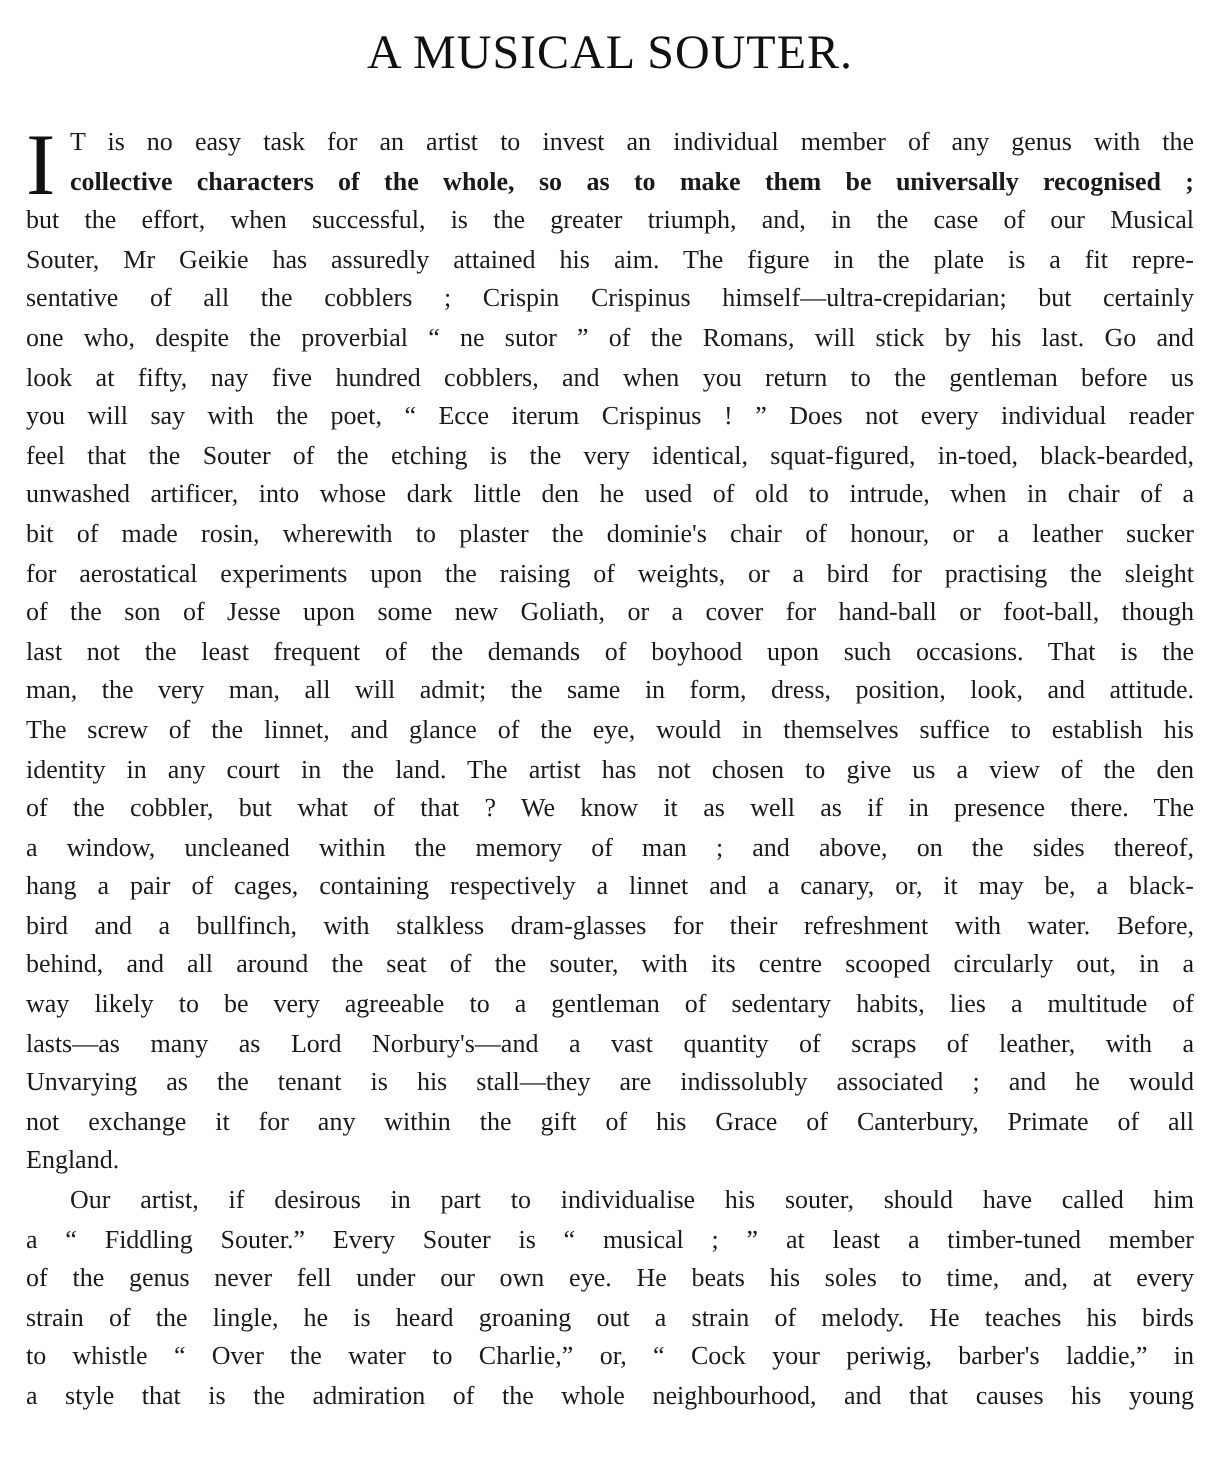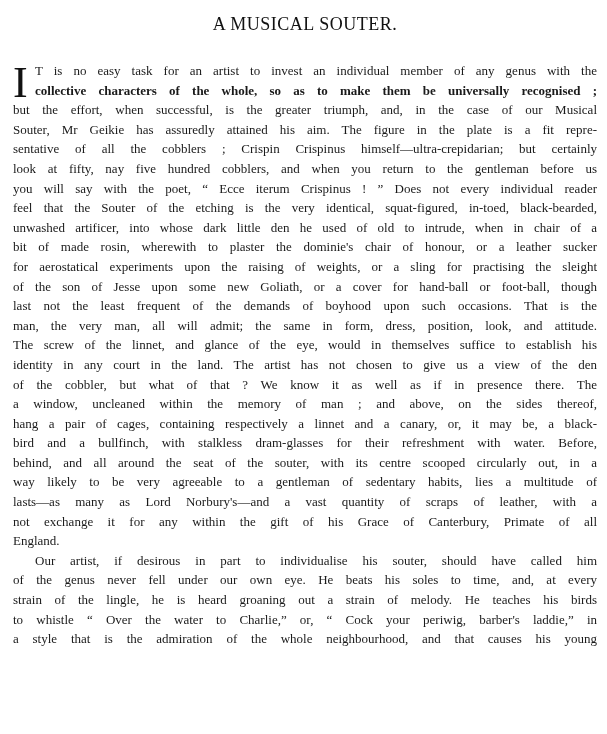--- a/index.html
+++ b/index.html
@@ -1,20 +1,20 @@
 <!DOCTYPE html>
 <html><head>
 <meta charset="utf-8">
 <style>
   html, body { margin: 0; padding: 0; background: #ffffff; }
   body { width: 607px; height: 734px; overflow: hidden; position: relative; }
   .page { position: absolute; left: 13px; top: 0; width: 584px; color: #1a1a1a;
           font-family: "Liberation Serif", "DejaVu Serif", serif; }
   .title { position: absolute; top: 14px; left: 0; width: 584px; text-align: center;
-           font-size: 18px; letter-spacing: 0.5px; color: #111; }
+           font-size: 24px; letter-spacing: 0.5px; color: #111; }
   .body { position: absolute; top: 61px; left: 0; width: 584px; }
   .line { height: 19.6px; line-height: 19.6px; font-size: 13px; white-space: nowrap;
           text-align: justify; text-align-last: justify; overflow: hidden; }
   .line.last { text-align-last: left; }
   .line.indent1 { padding-left: 22px; }
   .line.indent2 { padding-left: 22px; font-weight: bold; }
   .line.para { padding-left: 22px; }
   .dropcap { position: absolute; left: 0; top: 2px; font-size: 44px; line-height: 40px; color: #111; }
 </style>
 </head>
@@ -22,39 +22,42 @@
 
 <div class="page">
   <div class="title">A MUSICAL SOUTER.</div>
   <div class="body" id="body">
     <span class="dropcap">I</span>
   <div class="line indent1">T is no easy task for an artist to invest an individual member of any genus with the</div>
       <div class="line indent2">collective characters of the whole, so as to make them be universally recognised ;</div>
       <div class="line">but the effort, when successful, is the greater triumph, and, in the case of our Musical</div>
       <div class="line">Souter, Mr Geikie has assuredly attained his aim.  The figure in the plate is a fit repre-</div>
       <div class="line">sentative of all the cobblers ; Crispin Crispinus himself—ultra-crepidarian; but certainly</div>
+      <div class="line">one who, despite the proverbial “ ne sutor ” of the Romans, will stick by his last.  Go and</div>
       <div class="line">look at fifty, nay five hundred cobblers, and when you return to the gentleman before us</div>
       <div class="line">you will say with the poet, “ Ecce iterum Crispinus ! ”  Does not every individual reader</div>
       <div class="line">feel that the Souter of the etching is the very identical, squat-figured, in-toed, black-bearded,</div>
       <div class="line">unwashed artificer, into whose dark little den he used of old to intrude, when in chair of a</div>
       <div class="line">bit of made rosin, wherewith to plaster the dominie's chair of honour, or a leather sucker</div>
-      <div class="line">for aerostatical experiments upon the raising of weights, or a sling for practising the sleight</div>
+      <div class="line">for aerostatical experiments upon the raising of weights, or a bird for practising the sleight</div>
       <div class="line">of the son of Jesse upon some new Goliath, or a cover for hand-ball or foot-ball, though</div>
       <div class="line">last not the least frequent of the demands of boyhood upon such occasions.  That is the</div>
       <div class="line">man, the very man, all will admit; the same in form, dress, position, look, and attitude.</div>
       <div class="line">The screw of the linnet, and glance of the eye, would in themselves suffice to establish his</div>
       <div class="line">identity in any court in the land.  The artist has not chosen to give us a view of the den</div>
       <div class="line">of the cobbler, but what of that ?  We know it as well as if in presence there.  The</div>
       <div class="line">a window, uncleaned within the memory of man ;  and above, on the sides thereof,</div>
       <div class="line">hang a pair of cages, containing respectively a linnet and a canary, or, it may be, a black-</div>
       <div class="line">bird and a bullfinch, with stalkless dram-glasses for their refreshment with water.  Before,</div>
       <div class="line">behind, and all around the seat of the souter, with its centre scooped circularly out, in a</div>
       <div class="line">way likely to be very agreeable to a gentleman of sedentary habits, lies a multitude of</div>
       <div class="line">lasts—as many as Lord Norbury's—and a vast quantity of scraps of leather, with a</div>
+      <div class="line">Unvarying as the tenant is his stall—they are indissolubly associated ; and he would</div>
       <div class="line">not exchange it for any within the gift of his Grace of Canterbury, Primate of all</div>
       <div class="line last">England.</div>
       <div class="line para">Our artist, if desirous in part to individualise his souter, should have called him</div>
+      <div class="line">a “ Fiddling Souter.”  Every Souter is “ musical ; ” at least a timber-tuned member</div>
       <div class="line">of the genus never fell under our own eye.  He beats his soles to time, and, at every</div>
       <div class="line">strain of the lingle, he is heard groaning out a strain of melody.  He teaches his birds</div>
       <div class="line">to whistle “ Over the water to Charlie,” or, “ Cock your periwig, barber's laddie,” in</div>
       <div class="line">a style that is the admiration of the whole neighbourhood, and that causes his young</div>
     </div>
 </div>
 
 </body></html>

